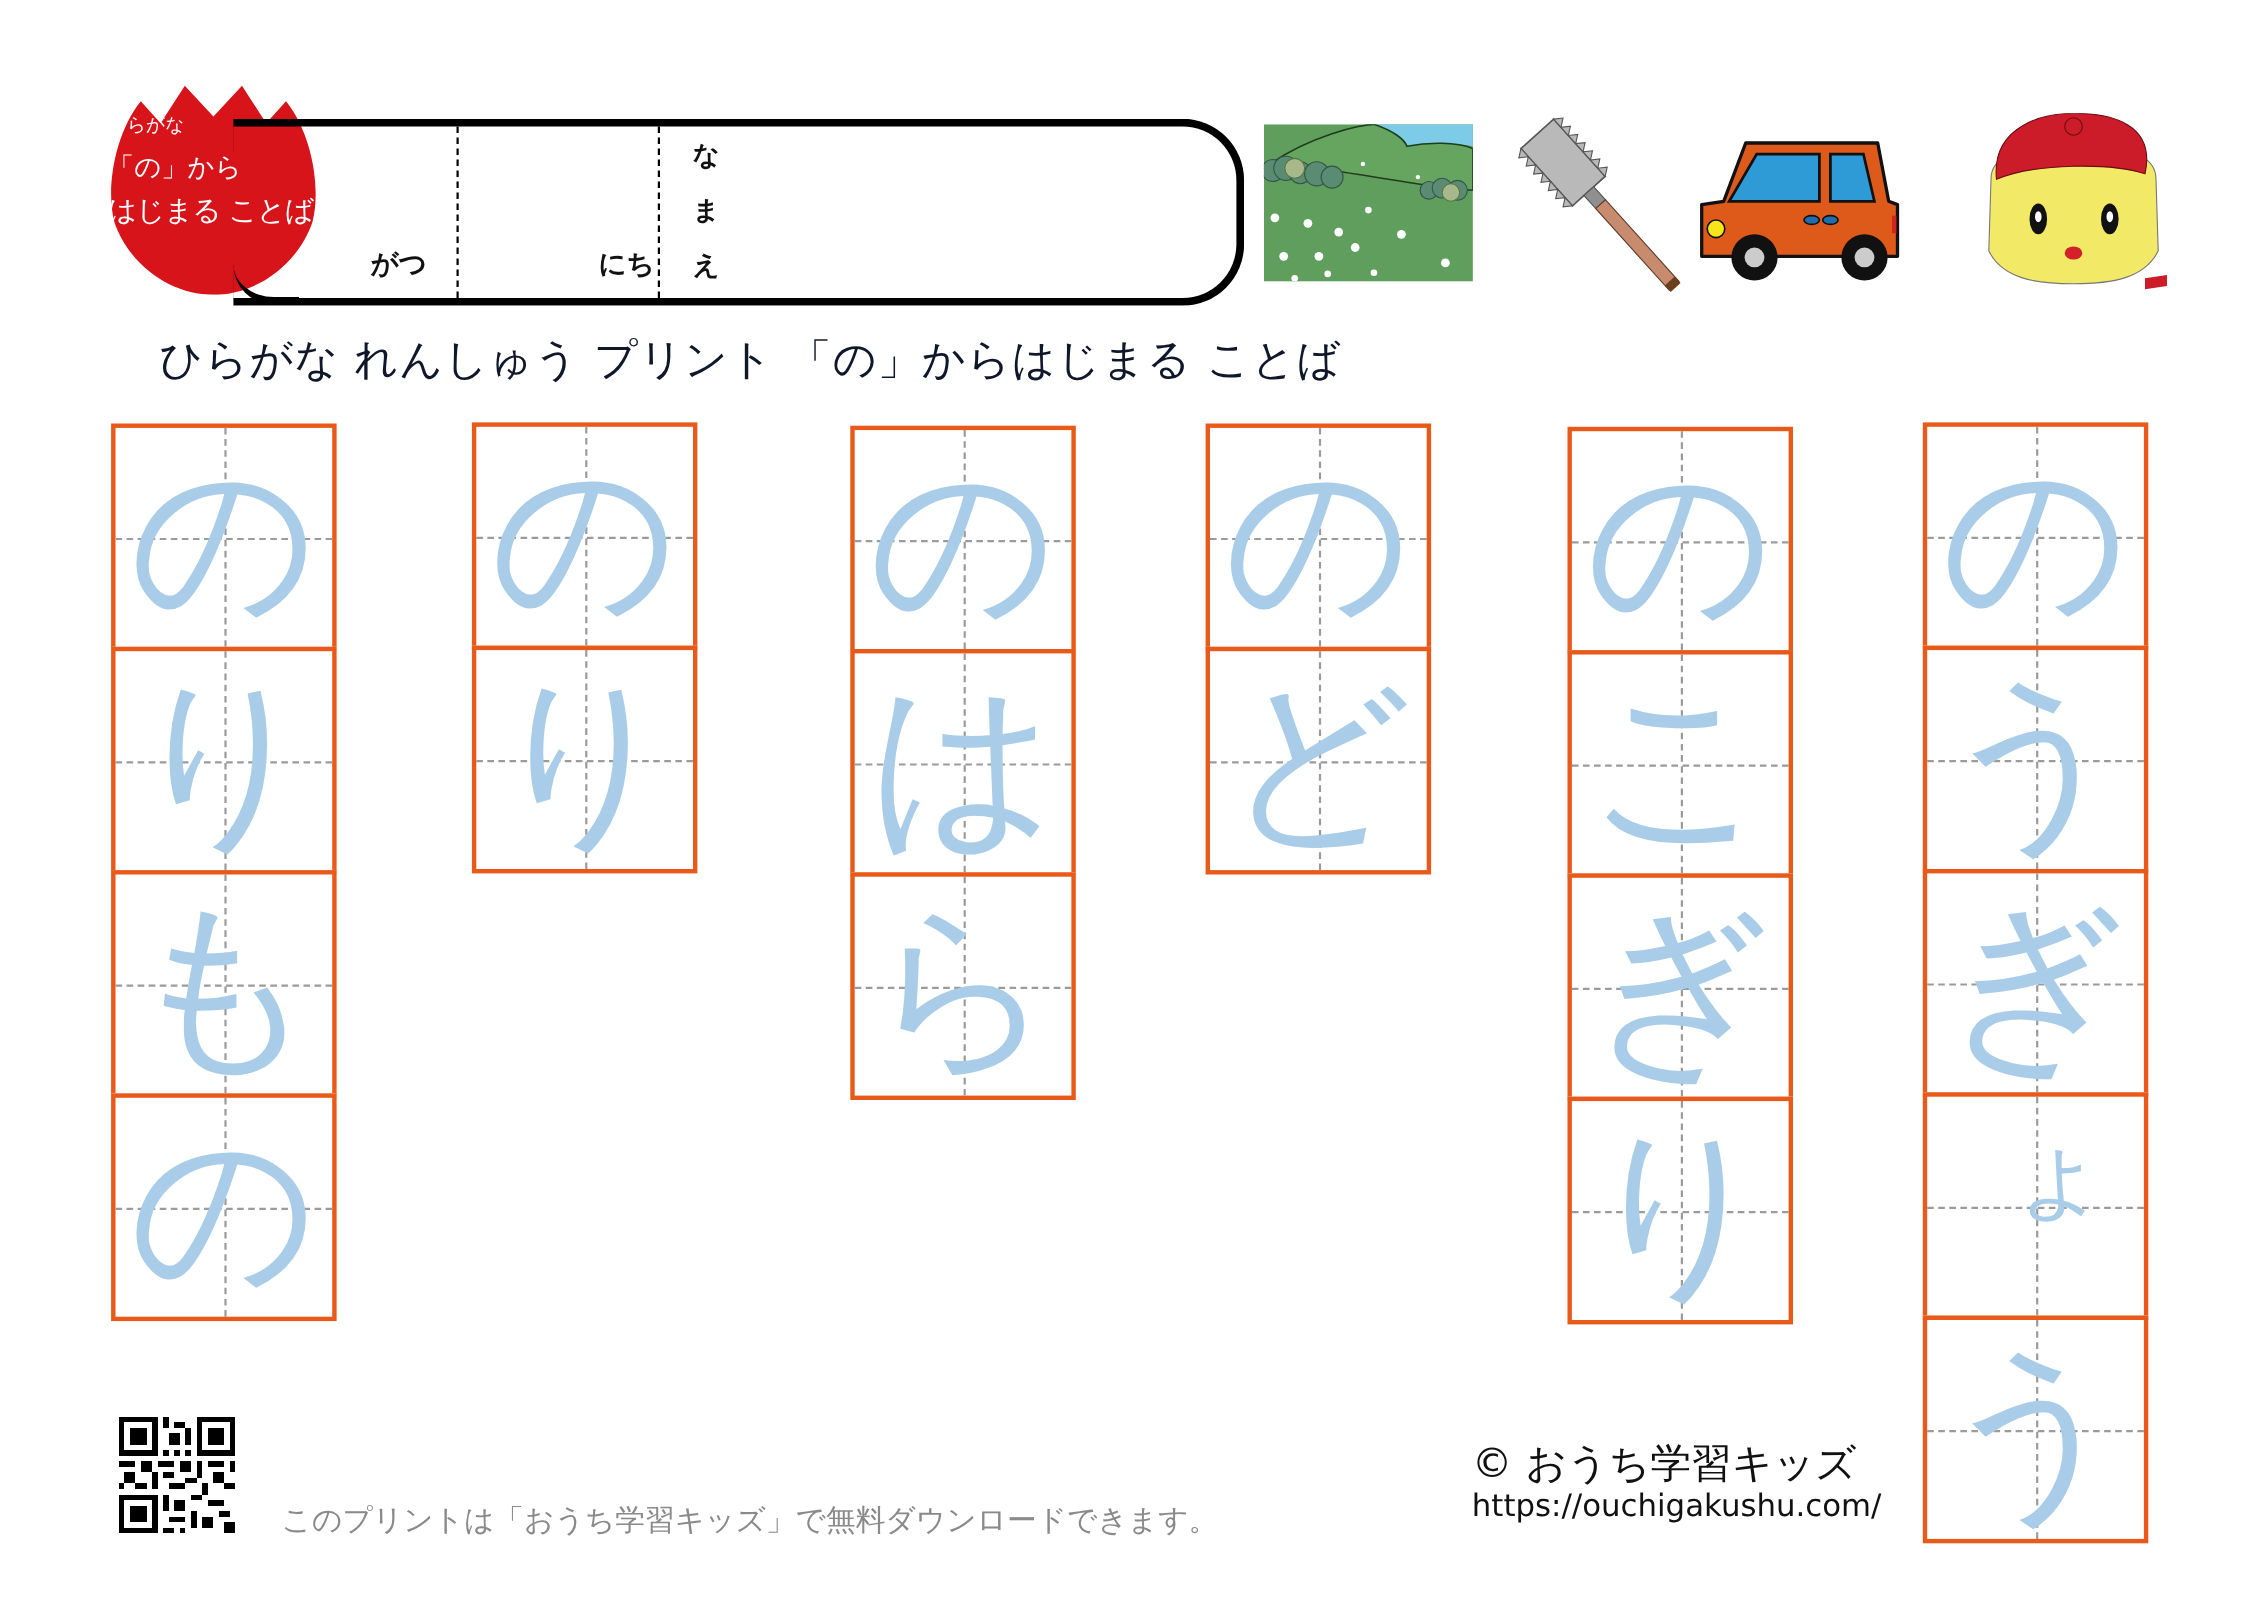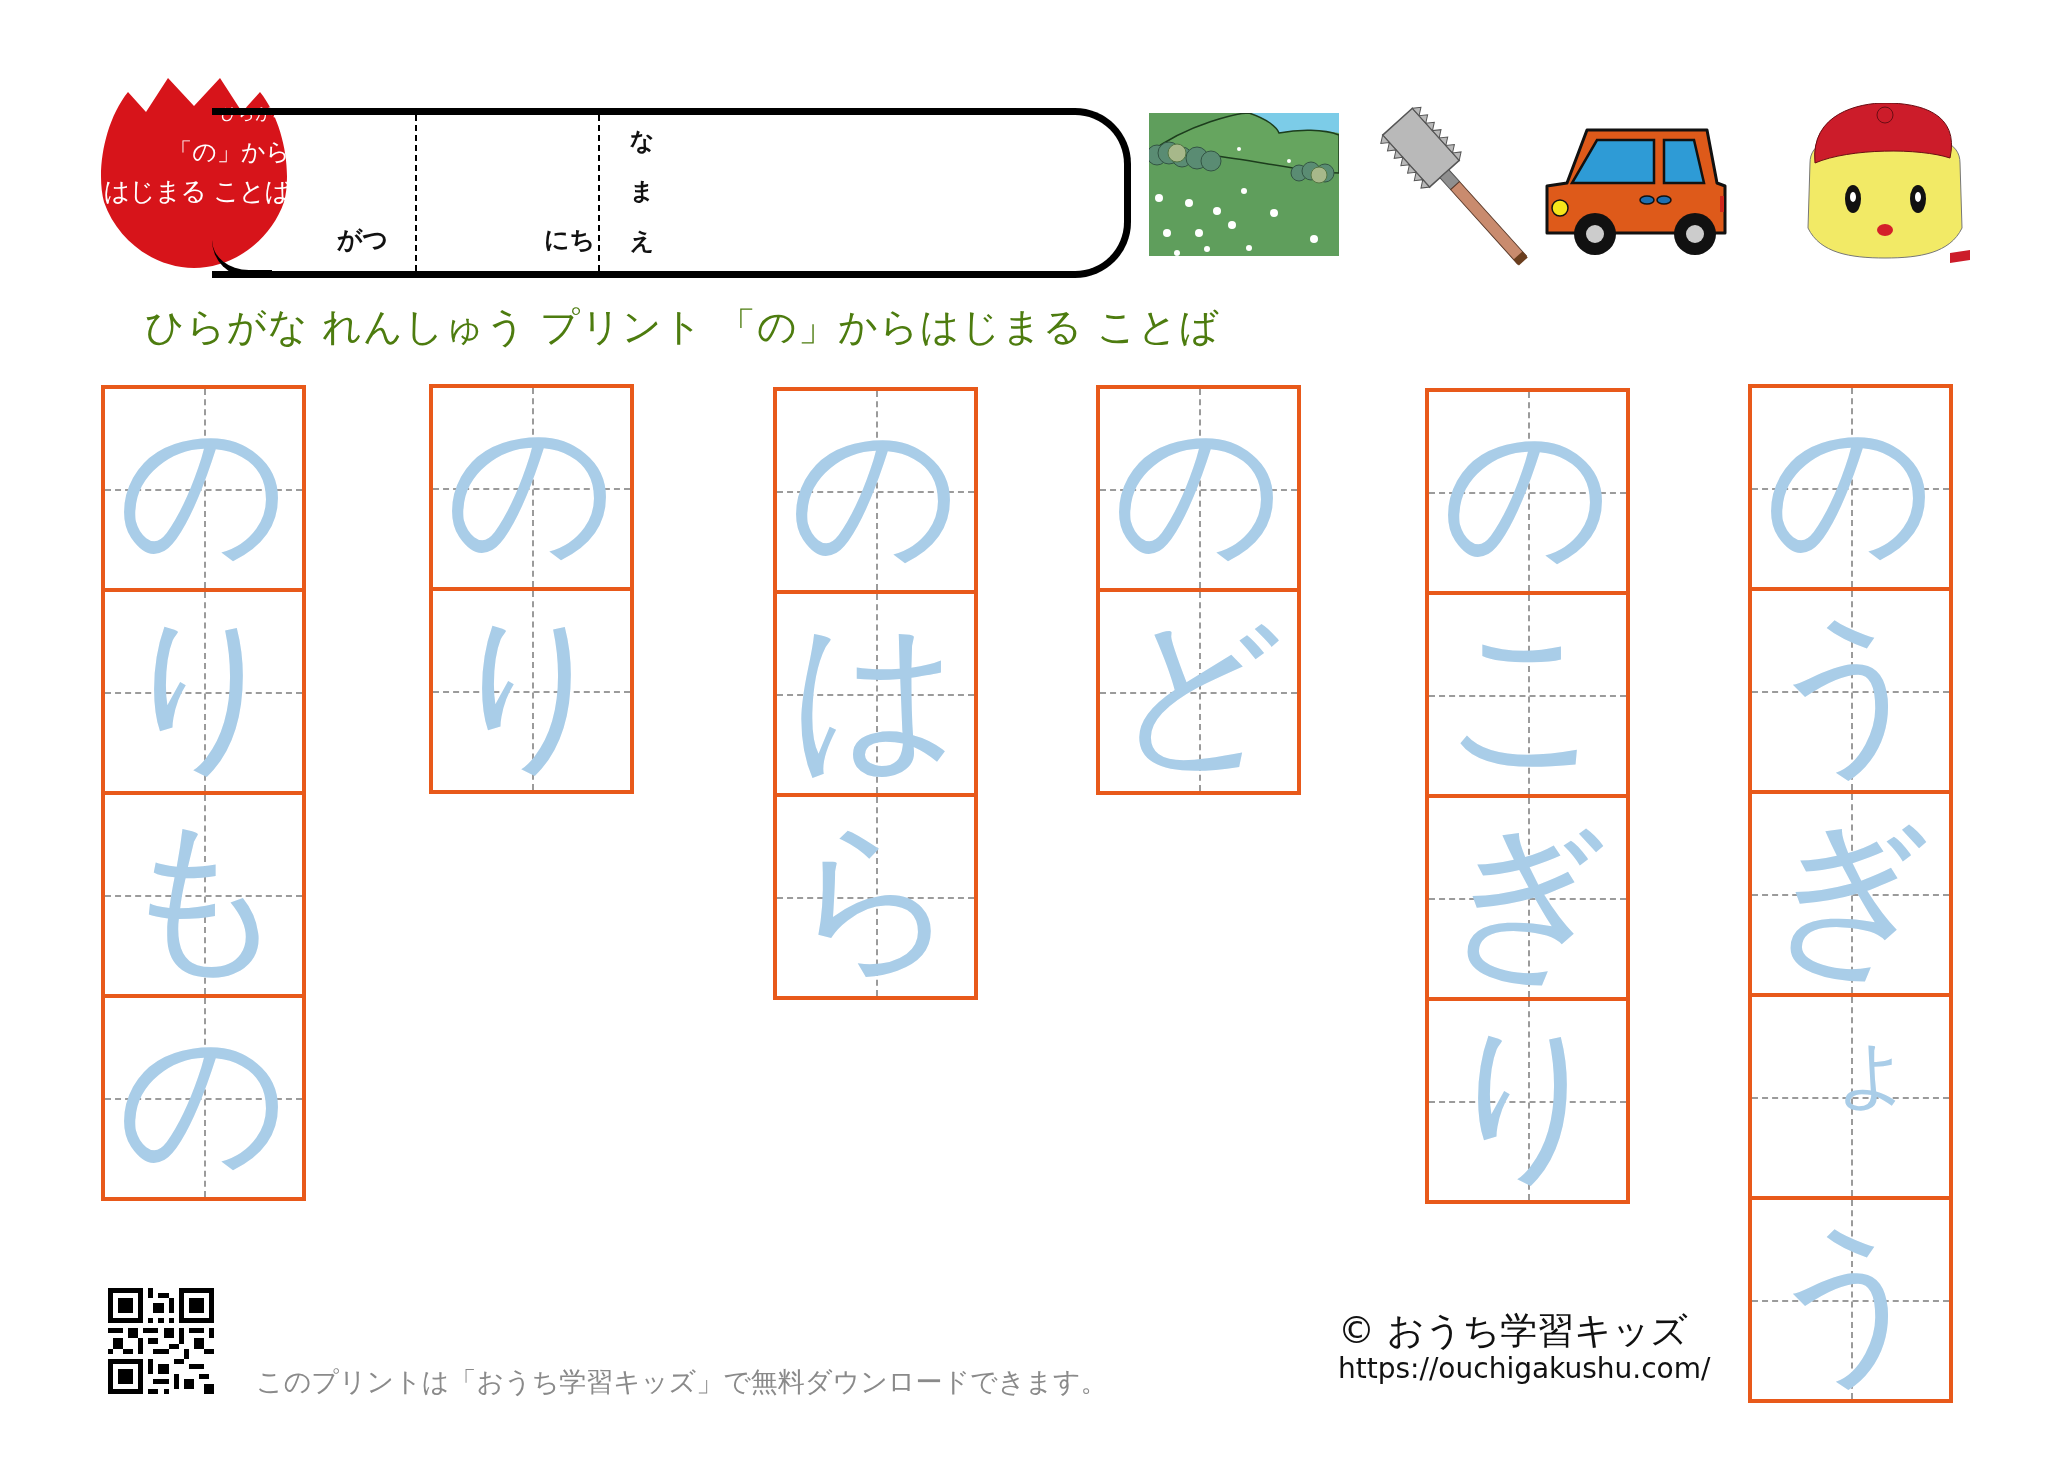--- a/index.html
+++ b/index.html
@@ -3,36 +3,36 @@
 <meta charset="utf-8">
 <style>
   html, body { margin:0; padding:0; background:#ffffff; }
   body { width:2048px; height:1460px; position:relative; overflow:hidden;
          font-family:"DejaVu Sans", sans-serif; color:#111; }
   .abs { position:absolute; }
 
   
   .tulip { left:98px; top:72px; width:192px; height:196px; }
   .tulip svg { position:absolute; left:0; top:0; }
-  .tulip-text { position:absolute; left:0; width:192px; text-align:right; color:#fff; white-space:nowrap; }
+  .tulip-text { position:absolute; left:0; width:192px; text-align:left; color:#fff; white-space:nowrap; }
   .t1 { top:30px; font-size:17px; }
   .t2 { top:64px; font-size:24px; }
   .t3 { top:102px; font-size:26px; letter-spacing:-1px; }
 
   
   .header-box { left:212px; top:108px; width:912px; height:156px;
                 border:7px solid #000; border-left:none; border-radius:0 56px 56px 0; }
   .header-bottom-curve { left:212px; top:240px; width:60px; height:30px;
                 border-bottom:7px solid #000; border-bottom-left-radius:40px; }
   .dash-v { position:absolute; top:0; height:156px; border-left:2px dashed #000; }
   .label-bold { position:absolute; font-weight:bold; font-size:25px; }
   .name-col { position:absolute; left:415px; top:10px; width:30px; display:flex; flex-direction:column;
               gap:18px; font-weight:bold; font-size:24px; align-items:center; }
 
-  .title { left:145px; top:300px; font-size:39px; letter-spacing:1px; white-space:nowrap; color:#4d7c0f; }
+  .title { left:145px; top:300px; font-size:39px; letter-spacing:1px; white-space:nowrap; color:#0f172a; }
 
   
   .word-col { position:absolute; width:205px; }
   .cell { position:relative; width:197px; height:199px; border:4px solid #E8591A; margin-top:-4px; background:#fff; }
   .cell:first-child { margin-top:0; }
   .cell .gv { position:absolute; left:50%; top:0; bottom:0; border-left:2px dashed #9b9b9b; }
   .cell .gh { position:absolute; top:50%; left:0; right:0; border-top:2px dashed #9b9b9b; }
   .cell .ch { position:absolute; left:0; top:0; width:100%; height:100%; display:flex; align-items:center;
               justify-content:center; font-size:168px; line-height:1; color:#A9CDE8; font-family:"DejaVu Sans", sans-serif; }
   .cell .ch.small { font-size:92px; justify-content:flex-end; align-items:flex-start; padding:26px 30px 0 0; box-sizing:border-box; }

